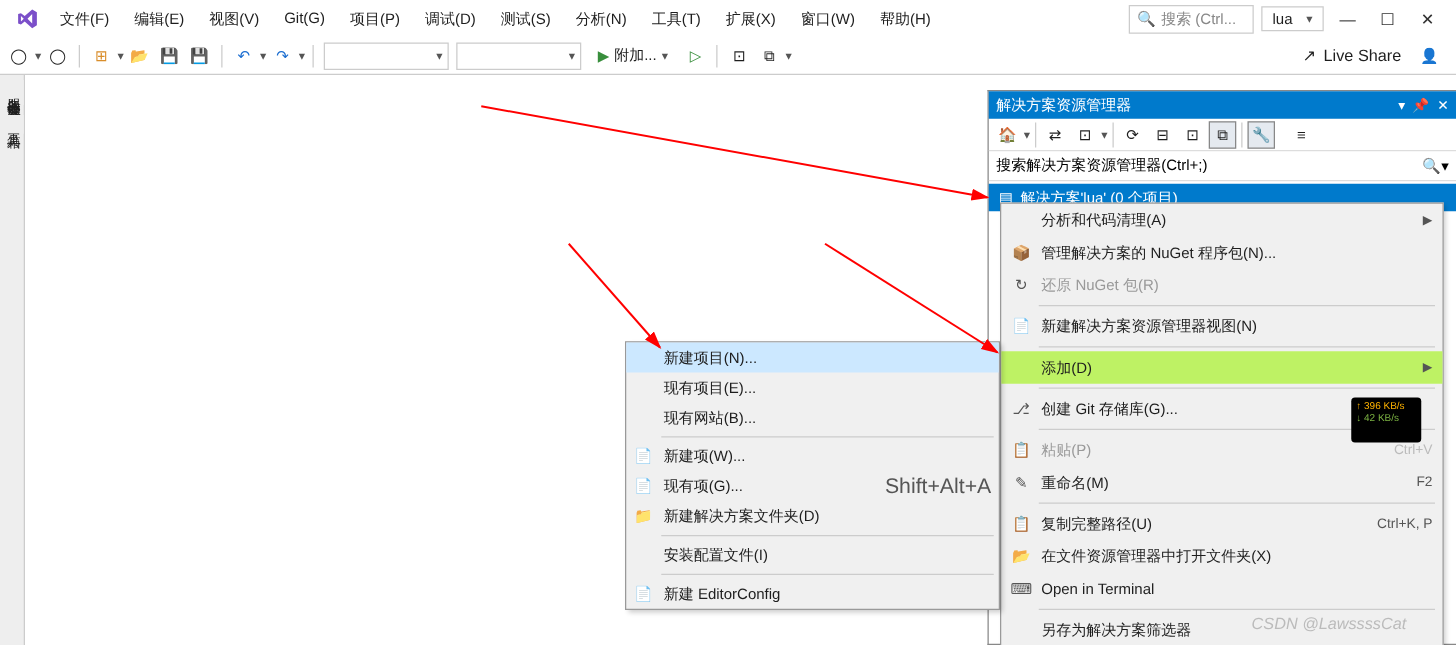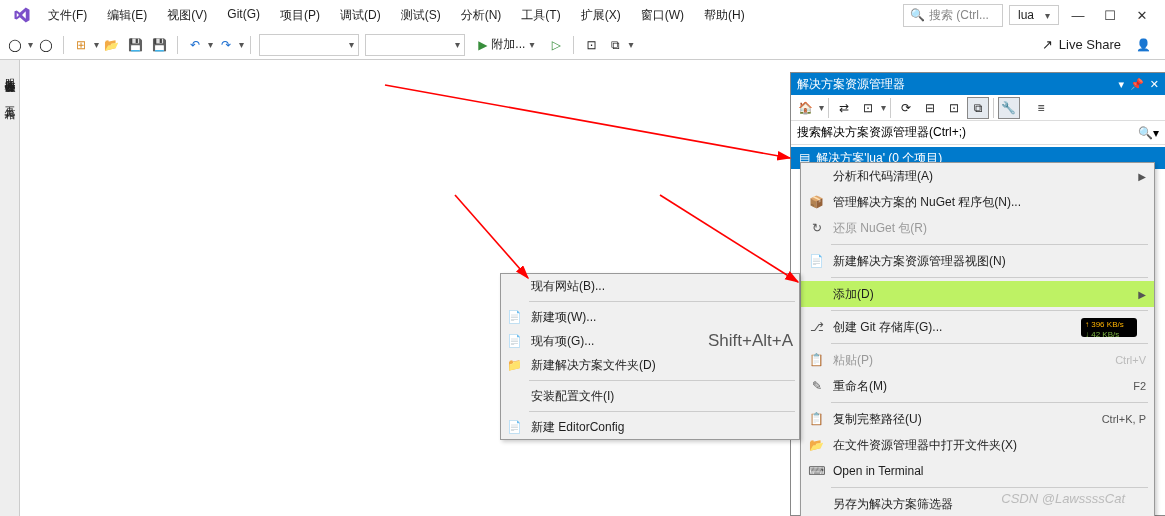--- a/index.html
+++ b/index.html
@@ -61,21 +61,21 @@
     .ctx-b .row .icn { position: absolute; left: 8px; width: 16px; display: flex; align-items: center; justify-content: center; color: #555; }
     .ctx-b .row .sc { margin-left: auto; color: #555; font-size: 11px; }
     .ctx-b .row.dis .sc { color: #bbb; }
     .ctx-b .row .arrow { margin-left: auto; font-size: 10px; color: #555; }
     .ctx-b .sep { height: 1px; background: #ccc; margin: 3px 6px 3px 30px; }
     
     
     .arrow-svg { position: absolute; pointer-events: none; overflow: visible; }
     
     .watermark { position: absolute; right: 40px; bottom: 10px; color: #bbb; font-size: 13px; font-style: italic; }
-    .netspeed { position: absolute; right: 28px; top: 318px; width: 56px; height: 19px; background: #000; border-radius: 3px; font-size: 8px; color: #ffb300; padding: 2px 4px; line-height: 10px; }
+    .netspeed { position: absolute; right: 28px; top: 318px; width: 56px; height: 36px; background: #000; border-radius: 3px; font-size: 8px; color: #ffb300; padding: 2px 4px; line-height: 10px; }
     .netspeed .dn { color: #7cb342; }
     
   </style>
 </head>
 <body>
 
 <div class="menubar">
   <div class="vs-logo">
     <svg viewBox="0 0 24 24">
         <path fill="#7b4fc9" d="M17 2l5 3v14l-5 3-8-7-4 3-3-1V7l3-1 4 3 8-7zm0 5l-5 5 5 5V7zM5 9v6l3-3-3-3z"></path>
@@ -251,20 +251,28 @@
       <span>Open in Terminal</span>
     </div>
     <div class="sep"></div>
     <div class="row">
       <span class="icn"></span>
       <span>另存为解决方案筛选器</span>
     </div>
   </div>
 
 <div class="ctx-a" id="ctxa">
+    <div class="row sel">
+      <span class="icn"></span>
+      <span>新建项目(N)...</span>
+    </div>
+    <div class="row">
+      <span class="icn"></span>
+      <span>现有项目(E)...</span>
+    </div>
     <div class="row">
       <span class="icn"></span>
       <span>现有网站(B)...</span>
     </div>
     <div class="sep"></div>
     <div class="row">
       <span class="icn">📄</span>
       <span>新建项(W)...</span>
     </div>
     <div class="row">

